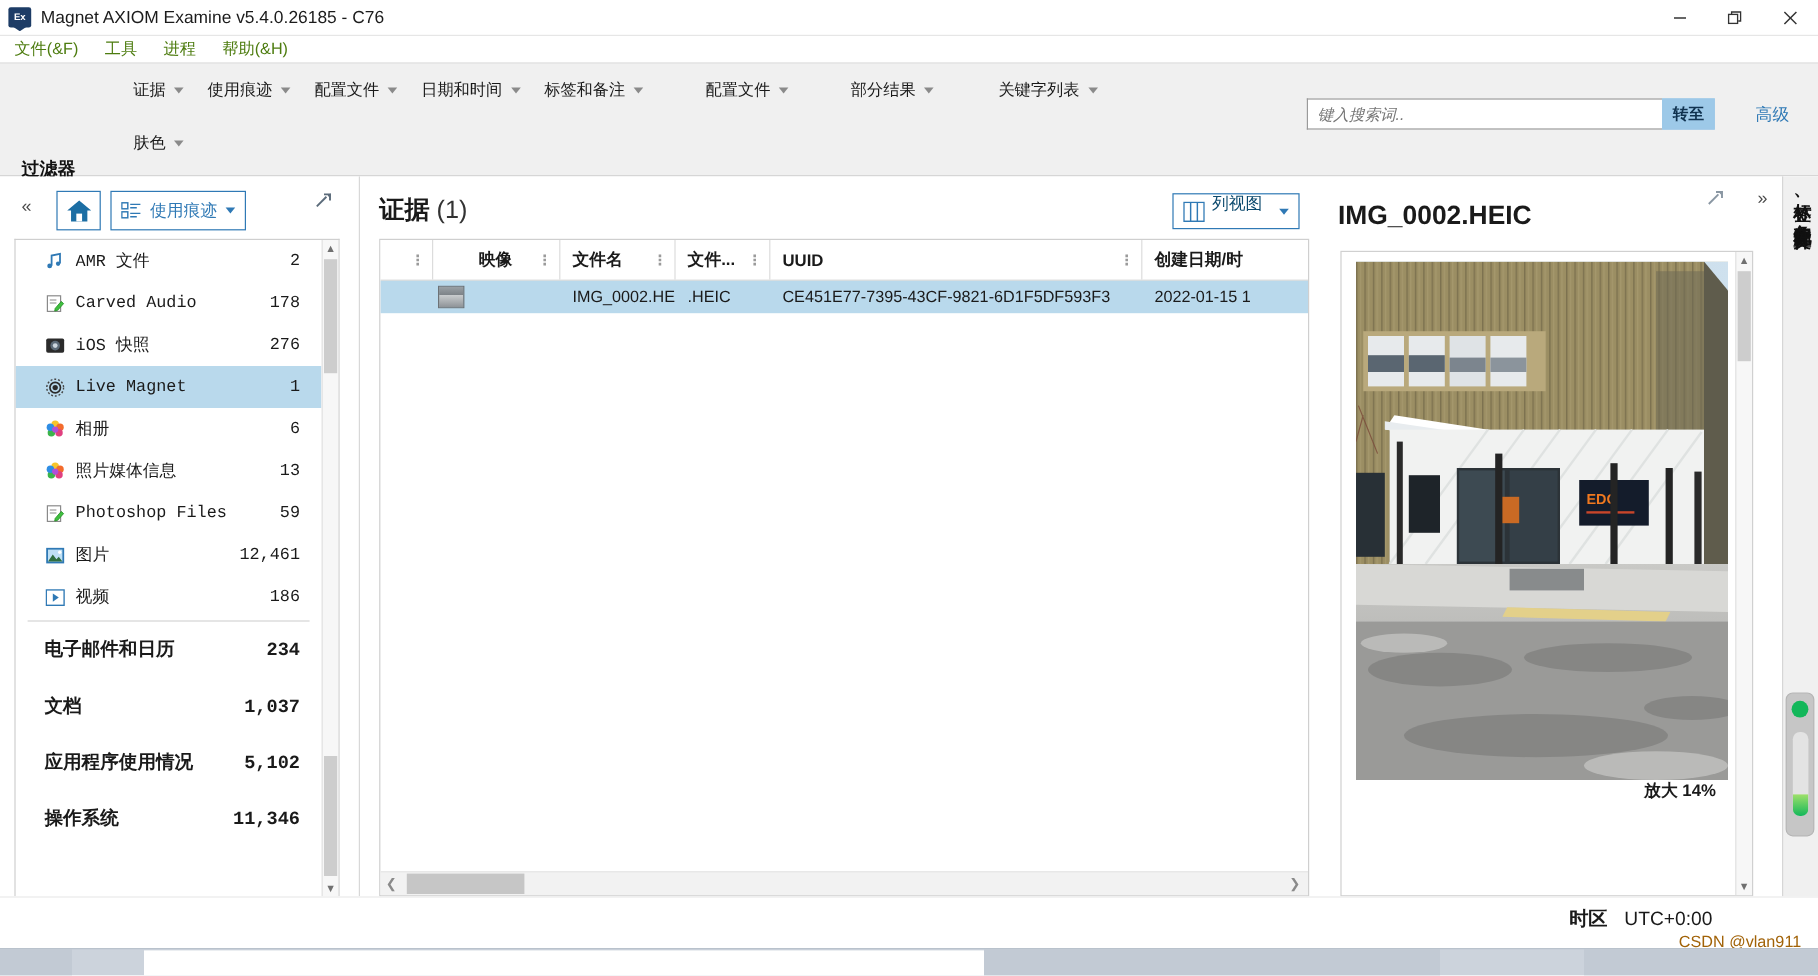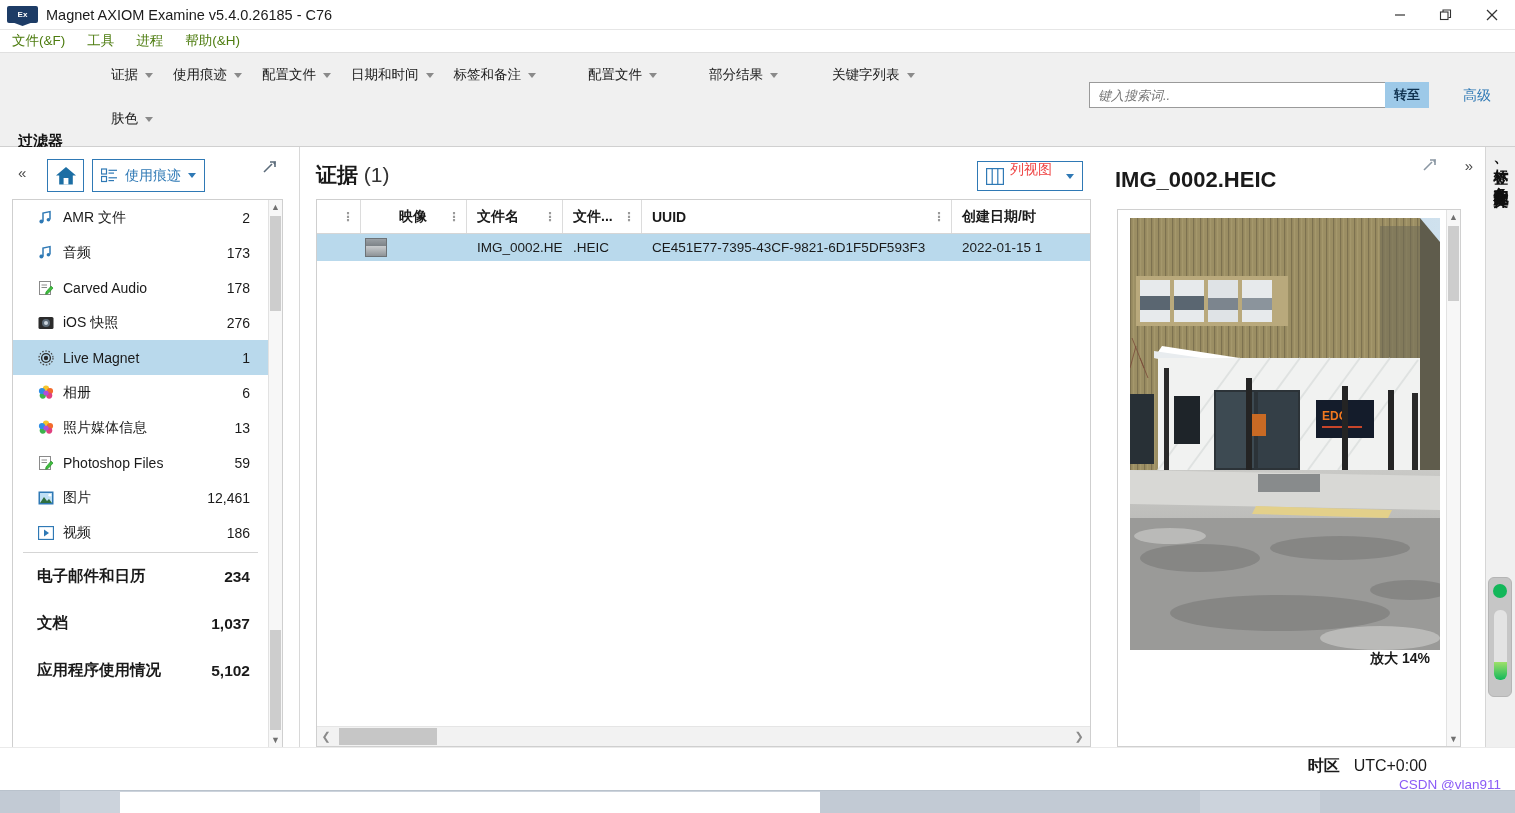--- a/index.html
+++ b/index.html
@@ -14,21 +14,21 @@
     position:relative;
   }
 
   
   .titlebar{
     height:30px; display:flex; align-items:center;
     border-bottom:1px solid #e6e6e6; background:#fff;
     position:relative;
   }
   .app-badge{
-    width:31px;height:17px;margin-left:7px;margin-right:8px;
+    width:19px;height:17px;margin-left:7px;margin-right:8px;
     background:#1d3c66; border-radius:2px;
     position:relative; flex:0 0 auto;
     display:flex;align-items:center;justify-content:center;
     color:#fff;font-size:8px;font-weight:bold;
   }
   .app-badge::after{
     content:""; position:absolute; left:2px; right:2px; bottom:-3px; height:5px;
     background:#1d3c66;
     clip-path: polygon(0 0, 100% 0, 50% 100%);
   }
@@ -106,21 +106,21 @@
   .popout{
     position:absolute; right:22px; top:12px; cursor:pointer; color:#6b7b8a;
   }
   .lp-list-wrap{
     position:absolute; left:12px; right:16px; top:52px; bottom:0;
     border:1px solid #cfcfcf; border-bottom:none; background:#fff; overflow:hidden;
   }
   .lp-list{ position:absolute; left:0; right:14px; top:0; bottom:0; overflow:hidden; }
   .lrow{
     height:35px; display:flex; align-items:center; padding:0 18px 0 24px;
-    font-size:14px; cursor:pointer;
+    font-size:14px; cursor:pointer;font-family:Liberation Mono, monospace;
   }
   .lrow.sel{ background:#b9d9ec; }
   .lrow .ic{ width:17px; height:17px; margin-right:9px; flex:0 0 auto;
              display:flex;align-items:center;justify-content:center; }
   .lrow .nm{ flex:1; white-space:nowrap; overflow:hidden; }
   .lrow .ct{ color:#1a1a1a; }
   .lrow.big{ font-weight:bold; font-size:15.5px; height:47px; padding-left:24px; }
   .lrow.big .nm{ flex:1; }
   .lp-sep{ height:1px; background:#d5d5d5; margin:2px 10px 0 10px; }
   .vsb{
@@ -143,21 +143,21 @@
   .centerpanel{ flex:1; position:relative; background:#fff; }
   .cp-head{ height:50px; position:relative; padding-left:16px; }
   .cp-title{ position:absolute; left:16px; top:14px; font-size:21px; }
   .cp-title b{ font-weight:bold; }
   .cp-title span{ color:#333; font-weight:normal; }
   .listview-btn{
     position:absolute; right:22px; top:14px; height:30px;
     border:1px solid #2f79b5; background:#fff; display:flex; align-items:center;
     padding:0 8px; cursor:pointer;
   }
-  .listview-btn .lbl{ color:#ef4444; font-size:14px; margin:0 7px 12px 6px; }
+  .listview-btn .lbl{ color:#0c4a6e; font-size:14px; margin:0 7px 12px 6px; }
   .table-wrap{
     position:absolute; left:16px; right:14px; top:52px; bottom:0;
     border:1px solid #cfcfcf; background:#fff; overflow:hidden;
   }
   .thead{ display:flex; height:34px; border-bottom:1px solid #d6d6d6; background:#fff; }
   .th{
     display:flex; align-items:center; font-weight:bold; font-size:14px;
     border-right:1px solid #dcdcdc; position:relative; padding-left:10px;
     white-space:nowrap; overflow:hidden; cursor:pointer;
   }
@@ -242,21 +242,21 @@
 
   
   .statusbar{
     position:absolute; left:0; right:0; bottom:23px; height:43px; background:#fff;
     border-top:1px solid #eaeaea;
   }
   .tz{ position:absolute; right:88px; top:8px; font-size:16px; }
   .tz b{ font-weight:bold; }
   .tz .v{ margin-left:14px; }
   .watermark{
-    position:absolute; right:14px; top:29px; color:#8b5cf6; font-size:13.5px;
+    position:absolute; right:14px; top:29px; color:#a16207; font-size:13.5px;
   }
   
   .taskbar{
     position:absolute; left:0; right:0; bottom:0; height:23px;
     background:#ccd3dc; border-top:1px solid #b9c2cc;
   }
   .taskbar .tile{ position:absolute; top:1px; bottom:0; background:#fff; }
   .taskbar .seg{ position:absolute; top:0; bottom:0; background:#c2cad4; }
 </style>
 </head>
@@ -388,31 +388,20 @@
             <svg width="15" height="15" viewBox="0 0 15 15">
                 <path d="M5 11.5 V3 L12 1.6 V9.6" fill="none" stroke="#2f79b5" stroke-width="1.5"></path>
                 <circle cx="3.4" cy="11.6" r="2" fill="#2f79b5"></circle>
                 <circle cx="10.4" cy="9.8" r="1.8" fill="#2f79b5"></circle>
               </svg>
           </span>
           <span class="nm">AMR 文件</span>
           <span class="ct">2</span>
         </div>
 
-        <div class="lrow">
-          <span class="ic">
-            <svg width="15" height="15" viewBox="0 0 15 15">
-                <path d="M5 11.5 V3 L12 1.6 V9.6" fill="none" stroke="#2f79b5" stroke-width="1.5"></path>
-                <circle cx="3.4" cy="11.6" r="2" fill="#2f79b5"></circle>
-                <circle cx="10.4" cy="9.8" r="1.8" fill="#2f79b5"></circle>
-              </svg>
-          </span>
-          <span class="nm">音频</span>
-          <span class="ct">173</span>
-        </div>
 
         <div class="lrow">
           <span class="ic">
             <svg width="16" height="16" viewBox="0 0 16 16">
                 <rect x="1.5" y="1.5" width="11" height="13" fill="#fff" stroke="#8a8a8a"></rect>
                 <line x1="3.5" y1="5" x2="9" y2="5" stroke="#8a8a8a"></line>
                 <line x1="3.5" y1="7.5" x2="9" y2="7.5" stroke="#8a8a8a"></line>
                 <path d="M8 12 L13 6.2 L15 8 L10 13.6 L7.6 14.2 Z" fill="#3fbf3f" stroke="#1f8f1f" stroke-width="0.7"></path>
               </svg>
           </span>
@@ -517,20 +506,24 @@
           <span class="nm">电子邮件和日历</span>
           <span class="ct">234</span>
         </div>
         <div class="lrow big">
           <span class="nm">文档</span>
           <span class="ct">1,037</span>
         </div>
         <div class="lrow big">
           <span class="nm">应用程序使用情况</span>
           <span class="ct">5,102</span>
+        </div>
+        <div class="lrow big">
+          <span class="nm">操作系统</span>
+          <span class="ct">11,346</span>
         </div>
       </div>
 
       <div class="vsb">
         <div class="arrow">▲</div>
         <div class="thumb"></div>
         <div class="thumb2"></div>
         <div class="arrow bot">▼</div>
       </div>
     </div>

